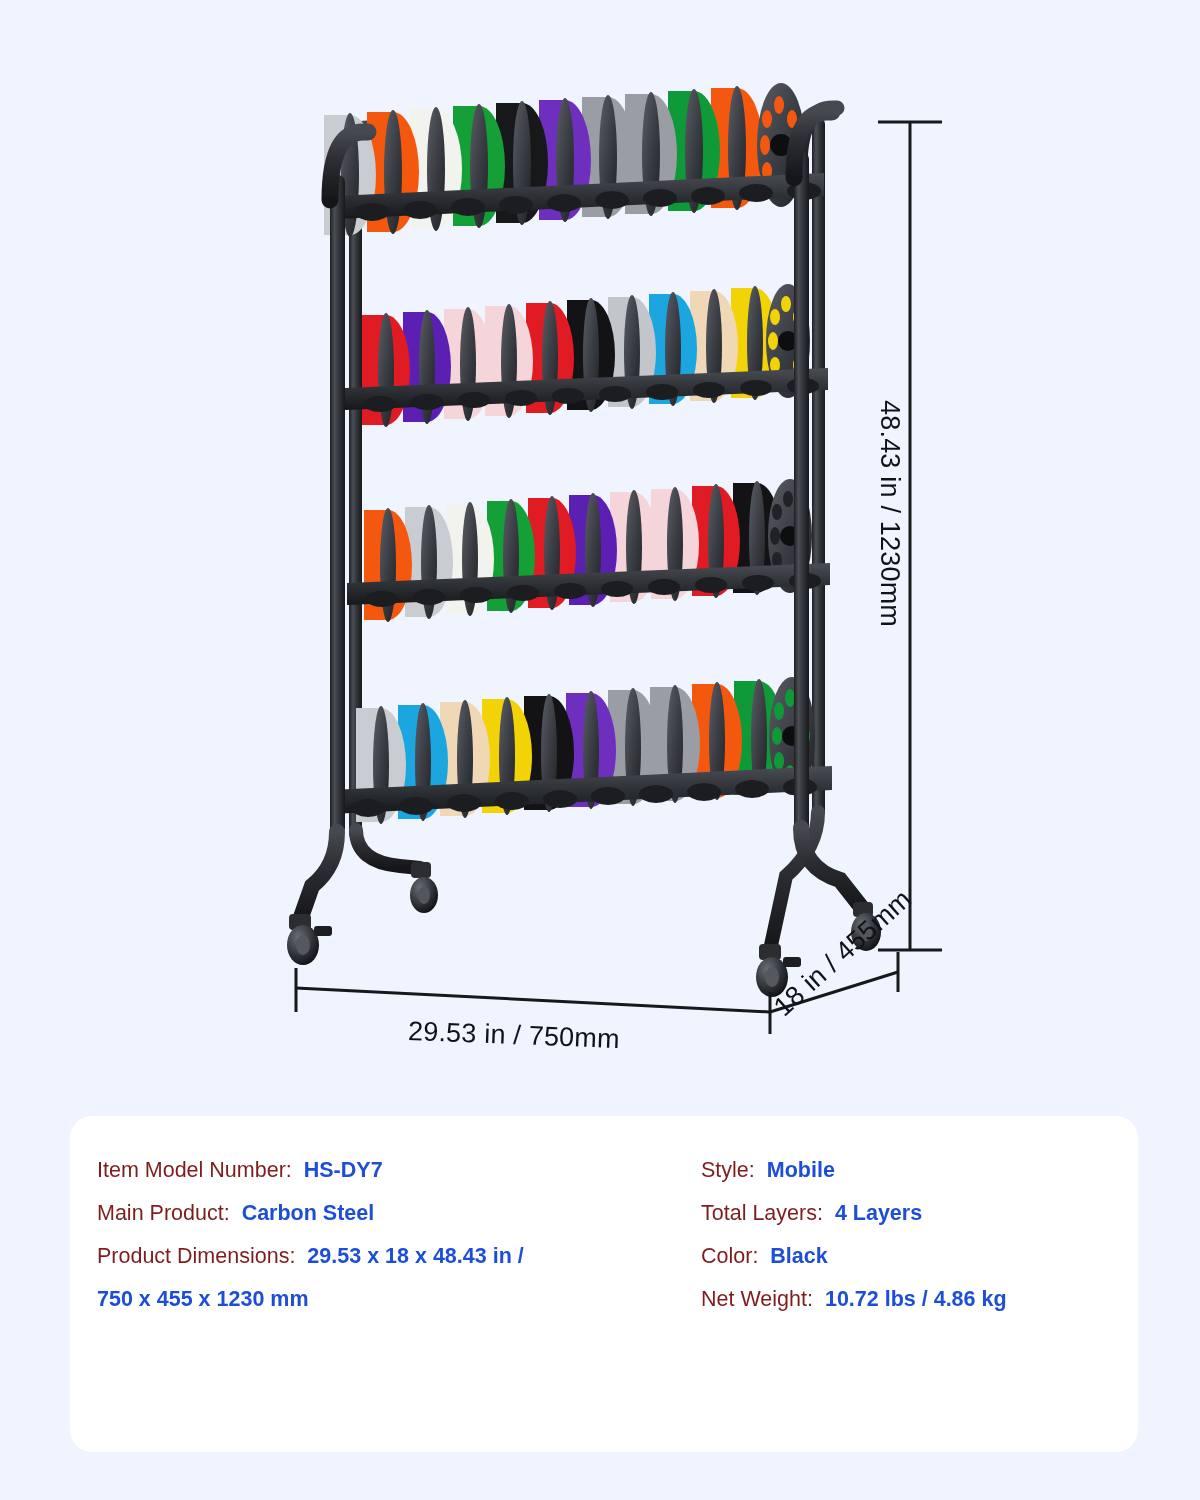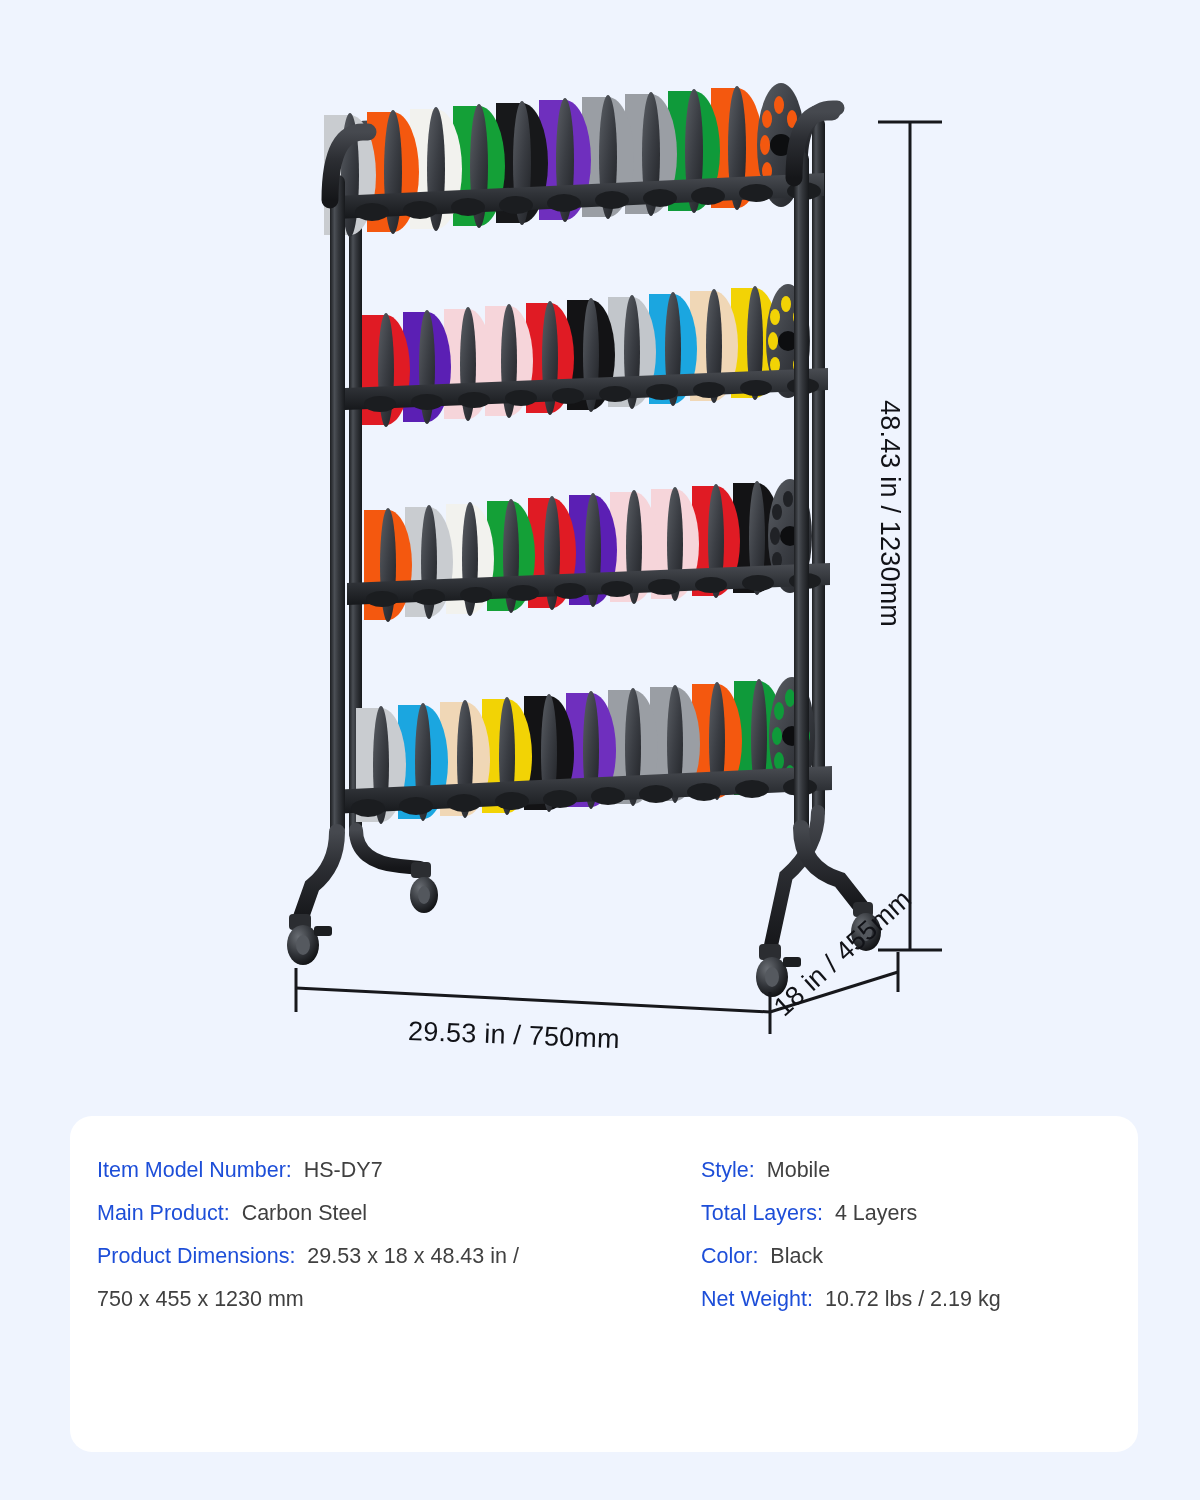--- a/index.html
+++ b/index.html
@@ -50,22 +50,22 @@
   }
   .spec-row { position: relative; height: 43px; }
   .spec-cell {
     position: absolute;
     font-size: 21.5px;
     line-height: 43px;
     white-space: nowrap;
   }
   .spec-cell.col-l { left: 0; }
   .spec-cell.col-r { left: 604px; }
-  .lbl { color: #1d4ed8; font-weight: 400; }
-  .val { color: #404040; font-weight: 400; }
+  .lbl { color: #7f1d1d; font-weight: 400; }
+  .val { color: #1d4ed8; font-weight: 700; }
   .val-indent { padding-left: 6px; }
   .gap-s { display: inline-block; width: 26px; }
 </style>
 </head>
 <body>
 
 <div id="stage">
 
   <svg id="product" viewBox="0 0 1200 1100">
     <defs>
@@ -559,21 +559,21 @@
           <span class="val val-indent">Black</span>
         </div>
       </div>
 
       <div class="spec-row">
         <div class="spec-cell col-l">
           <span class="val">750 x 455 x 1230 mm</span>
         </div>
         <div class="spec-cell col-r">
           <span class="lbl">Net Weight:</span>
-          <span class="val val-indent">10.72 lbs / 2.19 kg</span>
+          <span class="val val-indent">10.72 lbs / 4.86 kg</span>
         </div>
       </div>
 
 
 
     </div>
   </div>
 
 </div>
 

